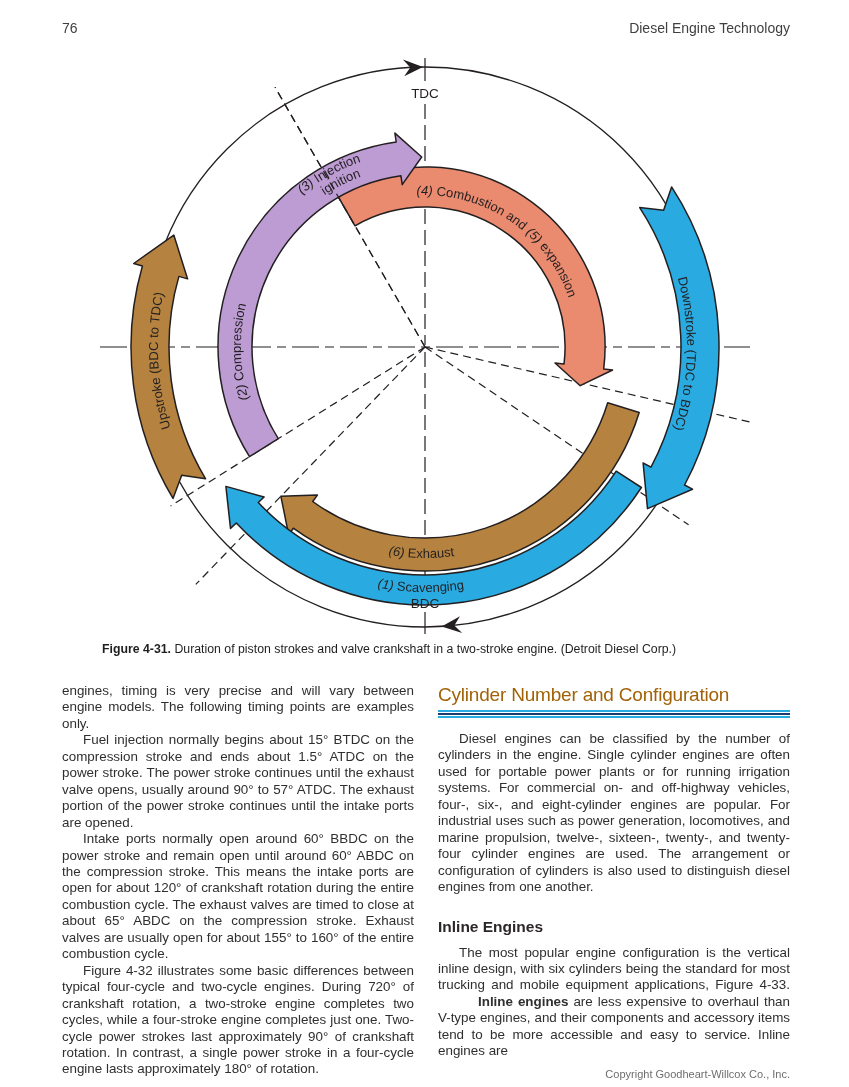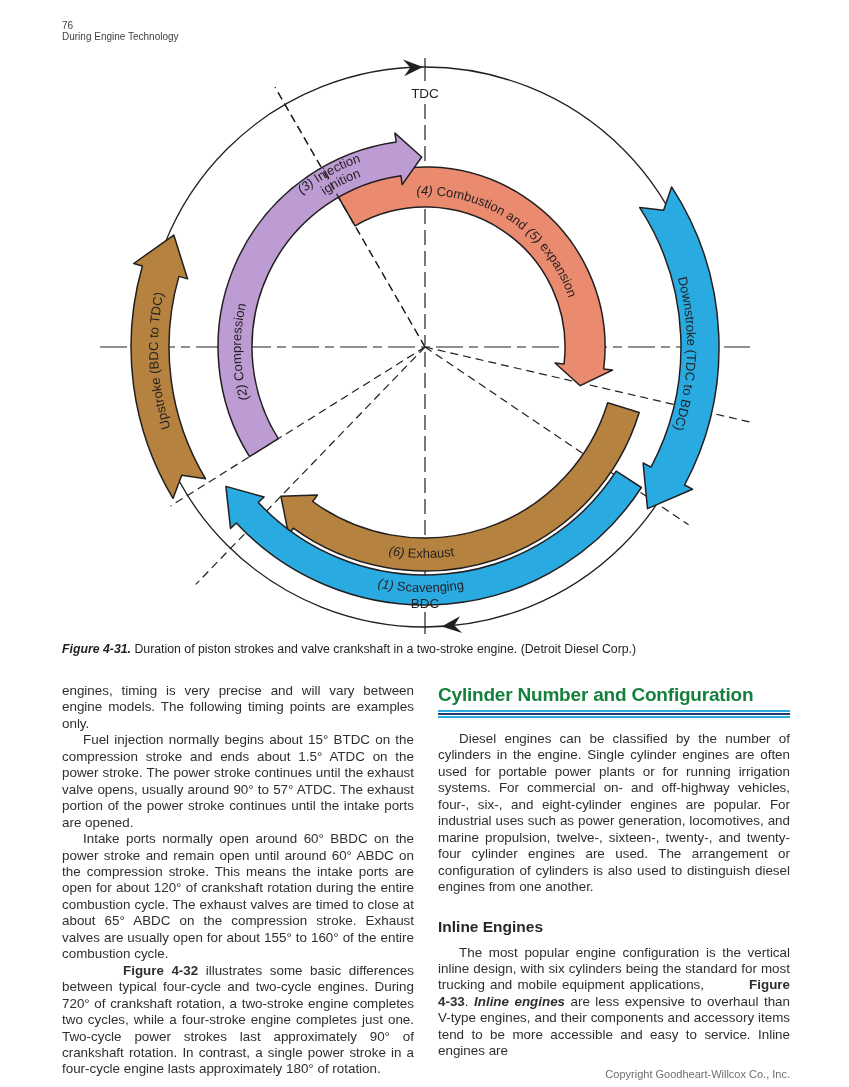--- a/index.html
+++ b/index.html
@@ -1,28 +1,28 @@
 <!DOCTYPE html>
 <html><head>
 <meta charset="utf-8">
 <style>
   html,body{margin:0;padding:0;background:#ffffff;}
   body{width:849px;height:1087px;font-family:"Liberation Sans",sans-serif;color:#2f2f2f;}
   .page{position:relative;width:849px;height:1087px;background:#fff;overflow:hidden;}
   .hdr{position:absolute;top:20px;left:62px;right:59px;display:flex;justify-content:space-between;
-       font-size:10px;color:#3f3f3f;flex-direction:column;}
+       font-size:14px;color:#3f3f3f;}
   #fig-svg{position:absolute;top:40px;left:0;}
   .caption{position:absolute;top:642px;left:62px;width:728px;margin:0;font-size:12.3px;line-height:15px;color:#1f1f1f;}
   .cols{position:absolute;top:683px;left:62px;width:728px;display:flex;gap:24px;}
   .col{width:352px;font-size:13.4px;line-height:16.45px;text-align:justify;}
   .col p{margin:0;}
   .ind{text-indent:21px;}
-  .b{font-weight:bold;margin-left:40px;}
-  .bi{font-weight:bold;font-style:italic;}
-  h2.sec{margin:0;font-size:19px;line-height:24px;font-weight:bold;color:#15803d;letter-spacing:-0.2px;}
+  .b{font-weight:normal;}
+  .bi{font-weight:bold;margin-left:40px;}
+  h2.sec{margin:0;font-size:19px;line-height:24px;font-weight:normal;color:#a16207;letter-spacing:-0.2px;}
   .rule{margin:3px 0 13px 0;}
   .rule-line{height:2px;margin-bottom:1px;}
   h3.sub{margin:22px 0 9px 0;font-size:15.5px;line-height:18px;font-weight:bold;color:#2b2629;}
   .ftr{position:absolute;top:1068px;right:59px;font-size:11px;color:#6e6e6e;}
   
   .dline{stroke:#231f20;stroke-width:1.2;fill:none;}
   .dash{stroke-dasharray:8 5;}
   .dash2{stroke-dasharray:15 6;}
   .cl{stroke-dasharray:27 6 9 6;}
   .thin{stroke:#231f20;stroke-width:1.3;fill:none;}
@@ -31,21 +31,21 @@
   .poslbl{font-size:13.5px;fill:#231f20;text-anchor:middle;}
   .arclbl{fill:#231f20;}
 </style>
 </head>
 <body>
 
 <div class="page">
 
   <div class="hdr">
     <span>76</span>
-    <span>During Engine Technology</span>
+    <span>Diesel Engine Technology</span>
   </div>
 
   <svg id="fig-svg" width="849" height="600" viewBox="0 0 849 600">
       <line x1="100" y1="307" x2="750" y2="307" class="dline cl"></line>
       <line x1="425" y1="18" x2="425" y2="41" class="dline"></line>
       <line x1="425" y1="64" x2="425" y2="305" class="dline dash2"></line>
       <line x1="425" y1="312" x2="425" y2="552" class="dline dash2"></line>
       <line x1="425" y1="572" x2="425" y2="594" class="dline"></line>
       <line x1="425" y1="307" x2="275.0" y2="47.2" class="dline dash"></line>
       <line x1="425" y1="307" x2="749.5" y2="381.9" class="dline dash"></line>

